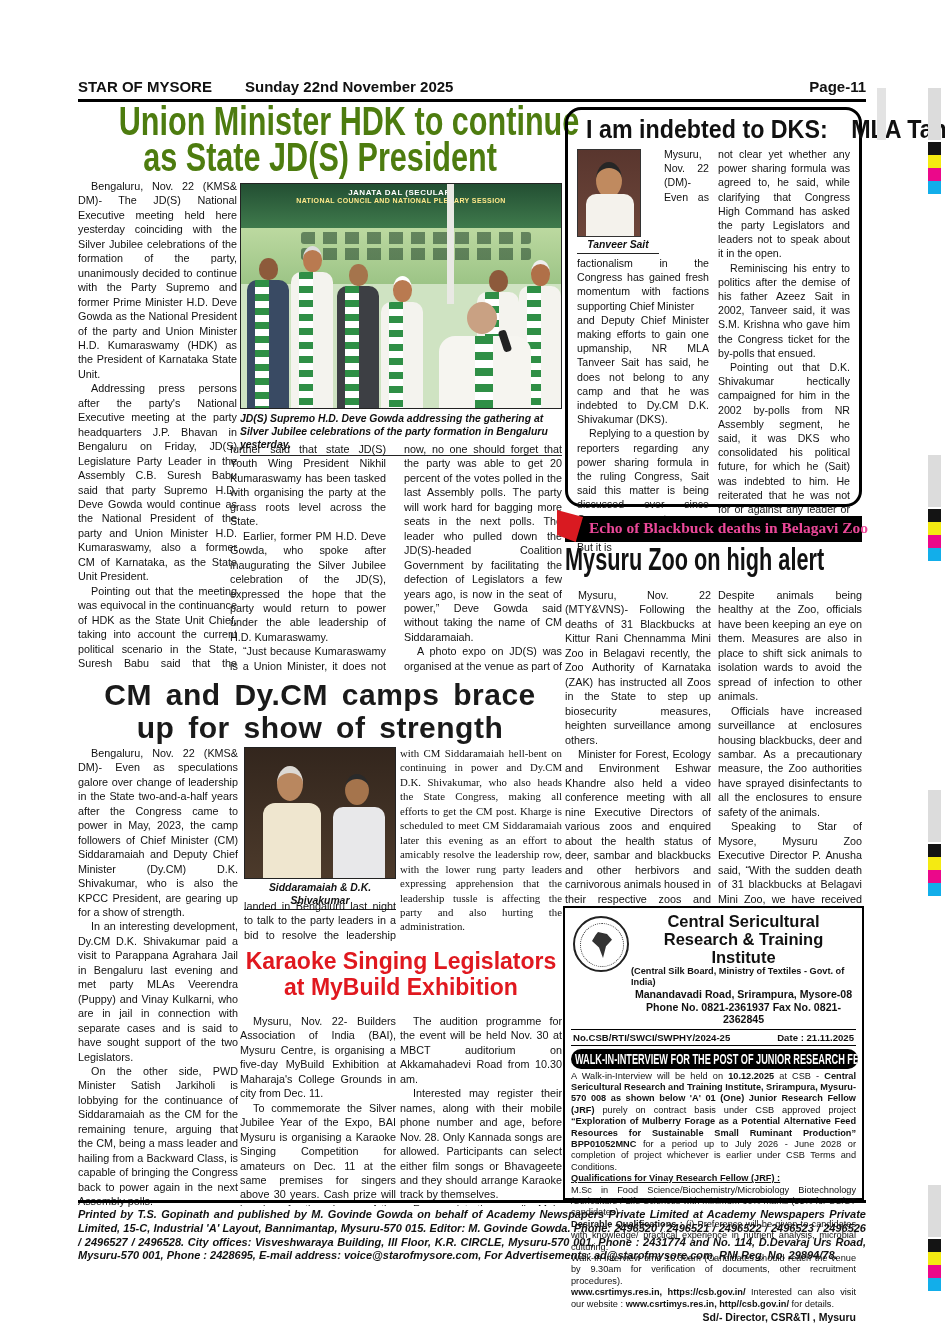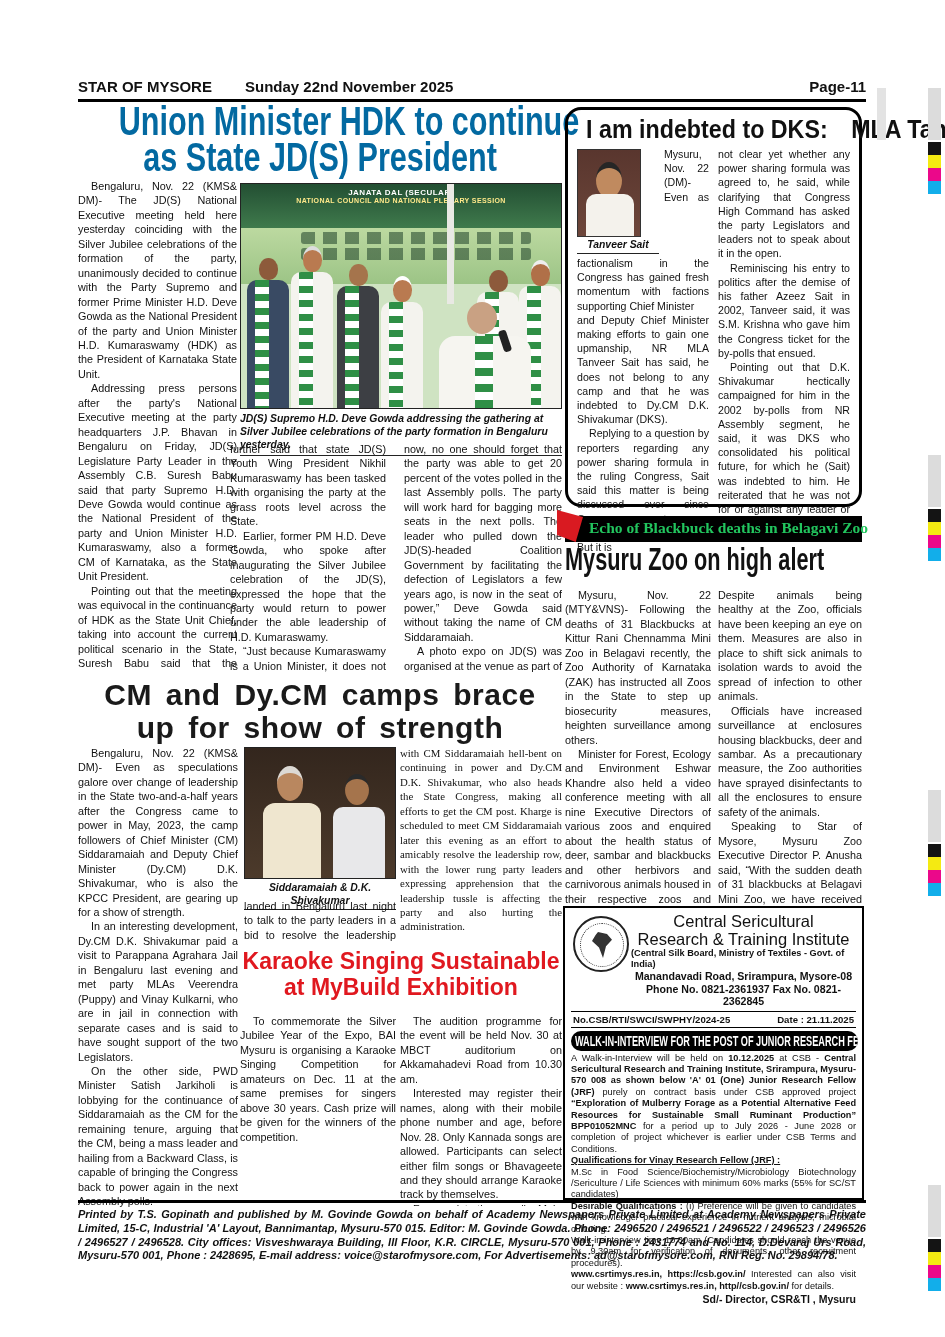--- a/index.html
+++ b/index.html
@@ -11,21 +11,21 @@
   .mast .date{position:absolute;left:167px;top:0;}
   .mast .pageno{position:absolute;right:0;top:0;}
   .rule-top{position:absolute;left:78px;top:99px;width:788px;height:3px;background:#000;}
   .rule-bottom{position:absolute;left:78px;top:1200px;width:788px;height:3px;background:#000;}
   
   .col{position:absolute;font-size:10.8px;line-height:14.45px;text-align:justify;overflow:hidden;}
   .col p{margin:0;text-indent:13px;}
   .col p.ni{text-indent:0;}
   .cap{font-style:italic;font-weight:bold;font-size:10.4px;line-height:13px;}
   
-  .hdk-head{position:absolute;left:78px;top:104px;width:484px;text-align:center;color:#0369a1;
+  .hdk-head{position:absolute;left:78px;top:104px;width:484px;text-align:center;color:#4d7c0f;
             font-weight:bold;font-size:36px;line-height:36px;}
   .hdk-head .l{display:inline-block;transform:scaleX(.85) scaleY(1.12);transform-origin:center;white-space:nowrap;}
   .photo-main{position:absolute;left:240px;top:183px;width:322px;height:226px;border:1.5px solid #222;
               box-sizing:border-box;background:#cfe3c2;overflow:hidden;}
   .pm-banner{position:absolute;left:0;top:0;width:100%;height:44px;background:linear-gradient(#234f33,#3f7a4c);}
   .pm-banner .bt{color:#fff;font-size:8px;font-weight:bold;text-align:center;letter-spacing:.5px;margin-top:4px;}
   .pm-banner .bt2{color:#ffe98a;font-size:7px;font-weight:bold;text-align:center;letter-spacing:.4px;}
   .pm-strip{position:absolute;left:0;top:44px;width:100%;height:56px;background:linear-gradient(#bcd9a0,#9cc486);}
   .pm-strip .k1,.pm-strip .k2{height:12px;margin:4px 30px 0 60px;background:repeating-linear-gradient(90deg,#1d4028 0 14px,transparent 14px 22px);opacity:.55;border-radius:3px;}
   .pm-pole{position:absolute;left:206px;top:0;width:7px;height:120px;background:#e9e9e4;}
@@ -66,34 +66,34 @@
   .dks-c p.ni{text-indent:0;}
   .tanveer{float:left;width:82px;margin:2px 5px 2px 0;}
   .tanveer .ph{width:64px;height:88px;border:1px solid #333;box-sizing:border-box;background:linear-gradient(#59362e,#6d463a);position:relative;overflow:hidden;}
   .tanveer .th{position:absolute;left:18px;top:12px;width:26px;height:30px;border-radius:50%;background:#c08a5f;border-top:6px solid #262626;}
   .tanveer .tb{position:absolute;left:8px;top:44px;width:48px;height:44px;border-radius:10px 10px 0 0;background:#f4f2ec;}
   .tanveer .cap{display:block;text-align:center;border-bottom:1.2px solid #222;padding:1px 0 2px;}
   
   .kicker{position:absolute;left:565px;top:516px;width:297px;height:26px;background:#000;}
   .kicker .flag{position:absolute;left:-8px;top:-6px;width:26px;height:32px;background:#d91a21;
                 clip-path:polygon(0 0,100% 22%,72% 100%,0 78%);}
-  .kicker .kt{position:absolute;left:24px;top:3px;color:#22c55e;font-family:"Liberation Serif",serif;
+  .kicker .kt{position:absolute;left:24px;top:3px;color:#ec4899;font-family:"Liberation Serif",serif;
               font-weight:bold;font-size:15.5px;white-space:nowrap;text-align:right;}
   .zoo-head{position:absolute;left:565px;top:541px;width:297px;height:40px;overflow:visible;}
   .zoo-head .zt{font-weight:bold;font-size:31px;line-height:38px;white-space:nowrap;display:inline-block;
                 transform:scaleX(.70);transform-origin:left center;letter-spacing:0;}
   
   .ad{position:absolute;left:563px;top:906px;width:301px;height:294px;border:2.5px solid #000;
       box-sizing:border-box;padding:4px 6px;}
   .ad-logo{position:absolute;left:8px;top:8px;width:56px;height:56px;border:2px solid #222;border-radius:50%;
            box-sizing:border-box;}
   .ad-logo .inner{position:absolute;left:5px;top:5px;width:42px;height:42px;border:1px dotted #333;border-radius:50%;}
   .ad-logo .india{position:absolute;left:17px;top:14px;width:20px;height:26px;background:#333;
                   clip-path:polygon(30% 0,75% 8%,100% 30%,70% 55%,55% 100%,35% 60%,0 35%,18% 12%);}
-  .ad-h1{margin-left:60px;text-align:center;font-weight:normal;font-size:16.5px;line-height:18px;}
+  .ad-h1{margin-left:60px;text-align:center;font-weight:bold;font-size:16.5px;line-height:18px;}
   .ad-h2{margin-left:60px;text-align:left;font-weight:bold;font-size:9.2px;line-height:11px;}
   .ad-h3{margin-left:60px;text-align:center;font-weight:bold;font-size:10.6px;line-height:12.5px;}
   .ad-ref{display:flex;justify-content:space-between;border-top:1.6px solid #000;border-bottom:1.6px solid #000;
           font-weight:bold;font-size:9.6px;padding:2px 2px;margin-top:3px;}
   .ad-banner{margin:3px auto 2px;width:287px;height:20px;background:#000;border-radius:10px;overflow:hidden;text-align:left;}
   .ad-banner .abt{display:inline-block;color:#fff;font-weight:bold;font-size:14px;line-height:20px;white-space:nowrap;
                   transform:scaleX(.655);transform-origin:left center;padding-left:6px;letter-spacing:0;}
   .ad-body{font-size:9.2px;line-height:11.4px;text-align:justify;}
   .ad-body p{margin:0;}
   .ad-body .b{font-weight:bold;}
@@ -225,24 +225,25 @@
   </div>
   <div class="caption-cm cap">Siddaramaiah &amp; D.K. Shivakumar</div>
   <div class="col" style="left:244px;top:899px;width:152px;height:46px;">
     <p class="ni">landed in Bengaluru last night to talk to the party leaders in a bid to resolve the leadership issue,</p>
   </div>
   <div class="col" style="left:400px;top:746px;width:162px;height:200px;font-family:Liberation Serif, serif;">
     <p class="ni">with CM Siddaramaiah hell-bent on continuing in power and Dy.CM D.K. Shivakumar, who also heads the State Congress, making all efforts to get the CM post. Kharge is scheduled to meet CM Siddaramaiah later this evening as an effort to amicably resolve the leadership row, with the lower rung party leaders expressing apprehension that the leadership tussle is affecting the party and also hurting the administration.</p>
   </div>
 
   <div class="kar-head">
-    <div>Karaoke Singing Sustainable</div>
+    <div>Karaoke Singing Legislators</div>
     <div>at MyBuild Exhibition</div>
   </div>
   <div class="col" style="left:240px;top:1014px;width:156px;height:192px;">
+    <p>Mysuru, Nov. 22- Builders Association of India (BAI), Mysuru Centre, is organising a five-day MyBuild Exhibition at Maharaja's College Grounds in city from Dec. 11.</p>
     <p>To commemorate the Silver Jubilee Year of the Expo, BAI Mysuru is organising a Karaoke Singing Competition for amateurs on Dec. 11 at the same premises for singers above 30 years. Cash prize will be given for the winners of the competition.</p>
   </div>
   <div class="col" style="left:400px;top:1014px;width:162px;height:192px;">
     <p>The audition programme for the event will be held Nov. 30 at MBCT auditorium on Akkamahadevi Road from 10.30 am.</p>
     <p>Interested may register their names, along with their mobile phone number and age, before Nov. 28. Only Kannada songs are allowed. Participants can select either film songs or Bhavageete and they should arrange Karaoke track by themselves.</p>
     <p>For registration, call Mob: 96639-77949 or 99452-48106.</p>
   </div>
 
   <div class="dks-box">
     <div class="dks-title">

